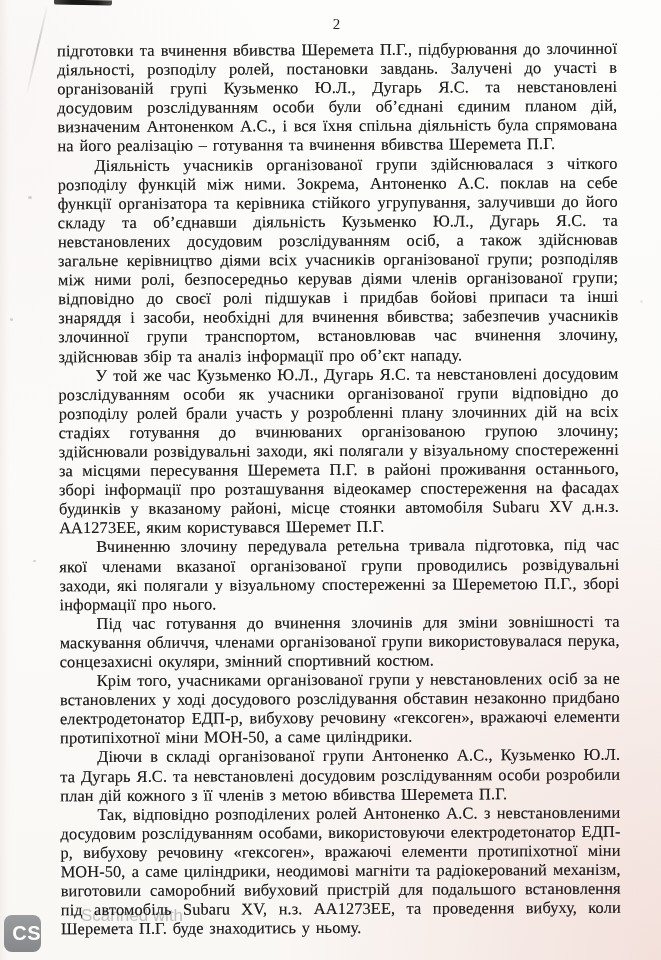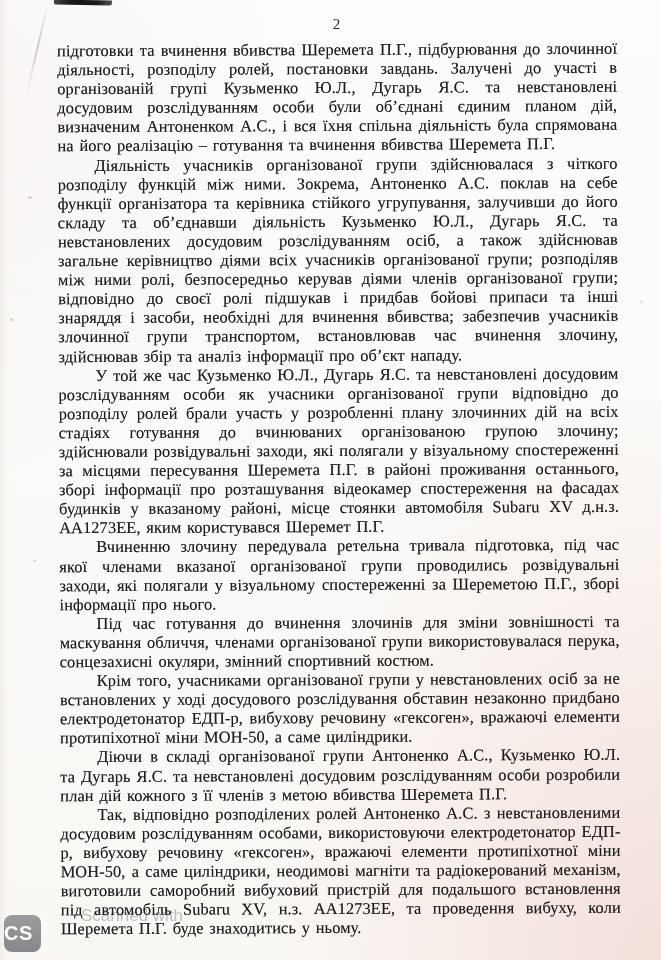--- a/index.html
+++ b/index.html
@@ -84,21 +84,21 @@
   .wm-badge {
     position: absolute;
     left: 4px;
     top: 915px;
     width: 37px;
     height: 37px;
     background: linear-gradient(180deg, #9a9c9e, #85878a);
     border-radius: 8px;
     display: flex;
     align-items: center;
-    justify-content: flex-start;
+    justify-content: flex-end;
     z-index: 3;
   }
   .wm-badge span {
     font-family: "Liberation Sans", sans-serif;
     font-weight: bold;
     font-size: 20px;
     color: #fdfdfd;
     letter-spacing: 0.5px;
   }
   .wm-text {

